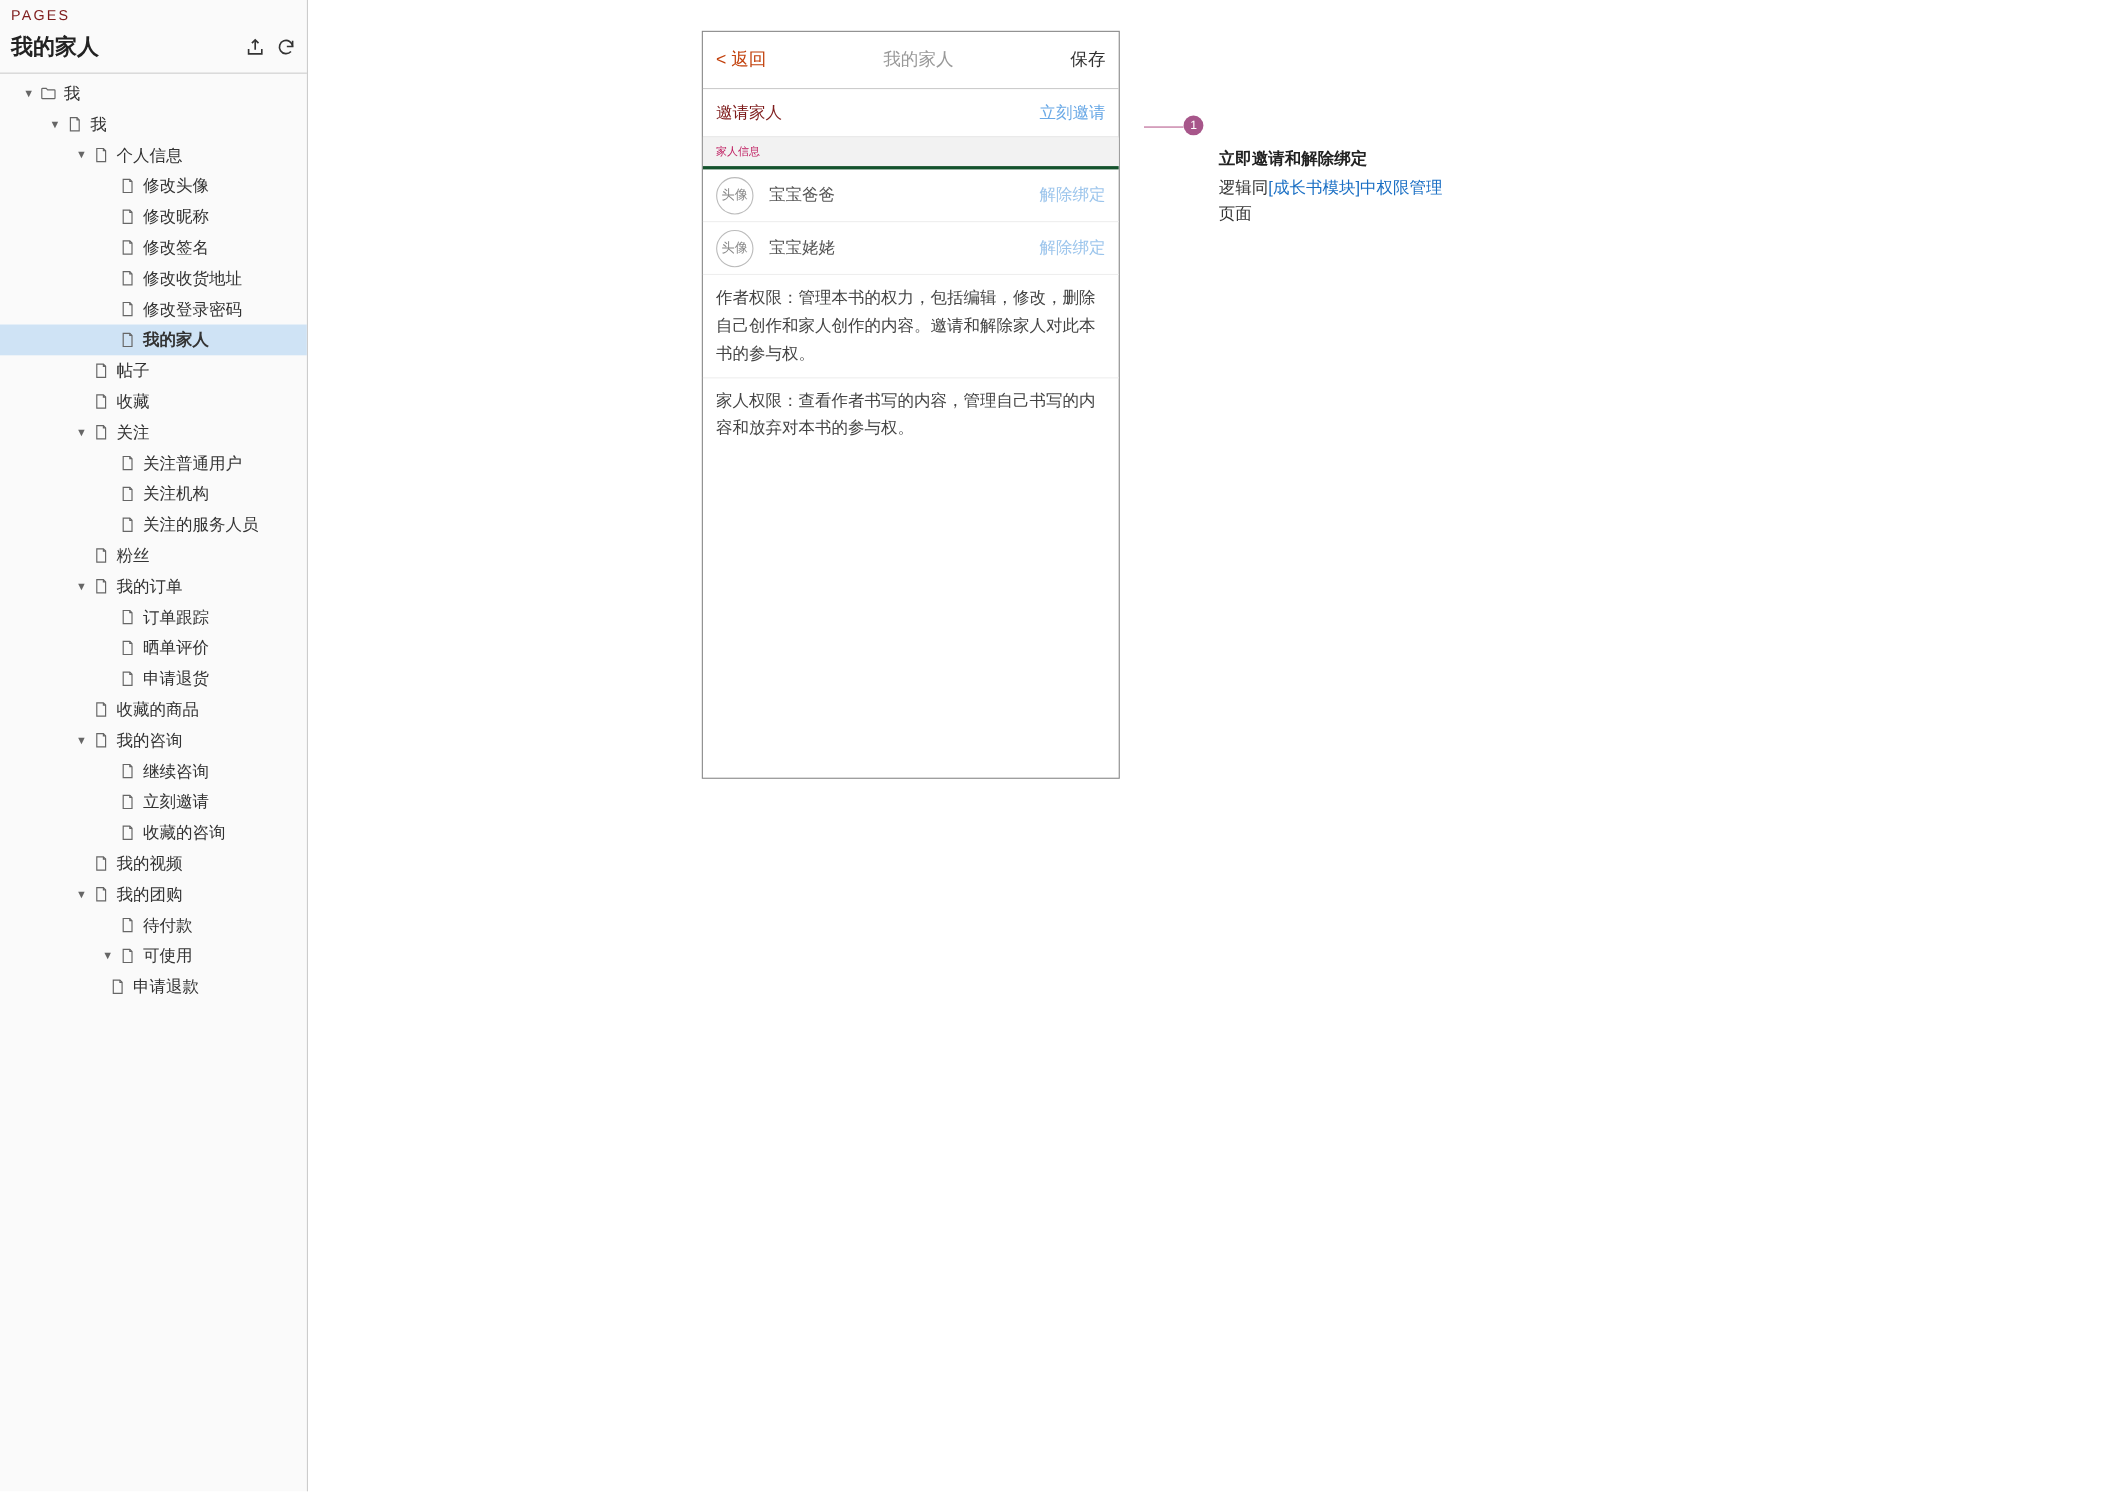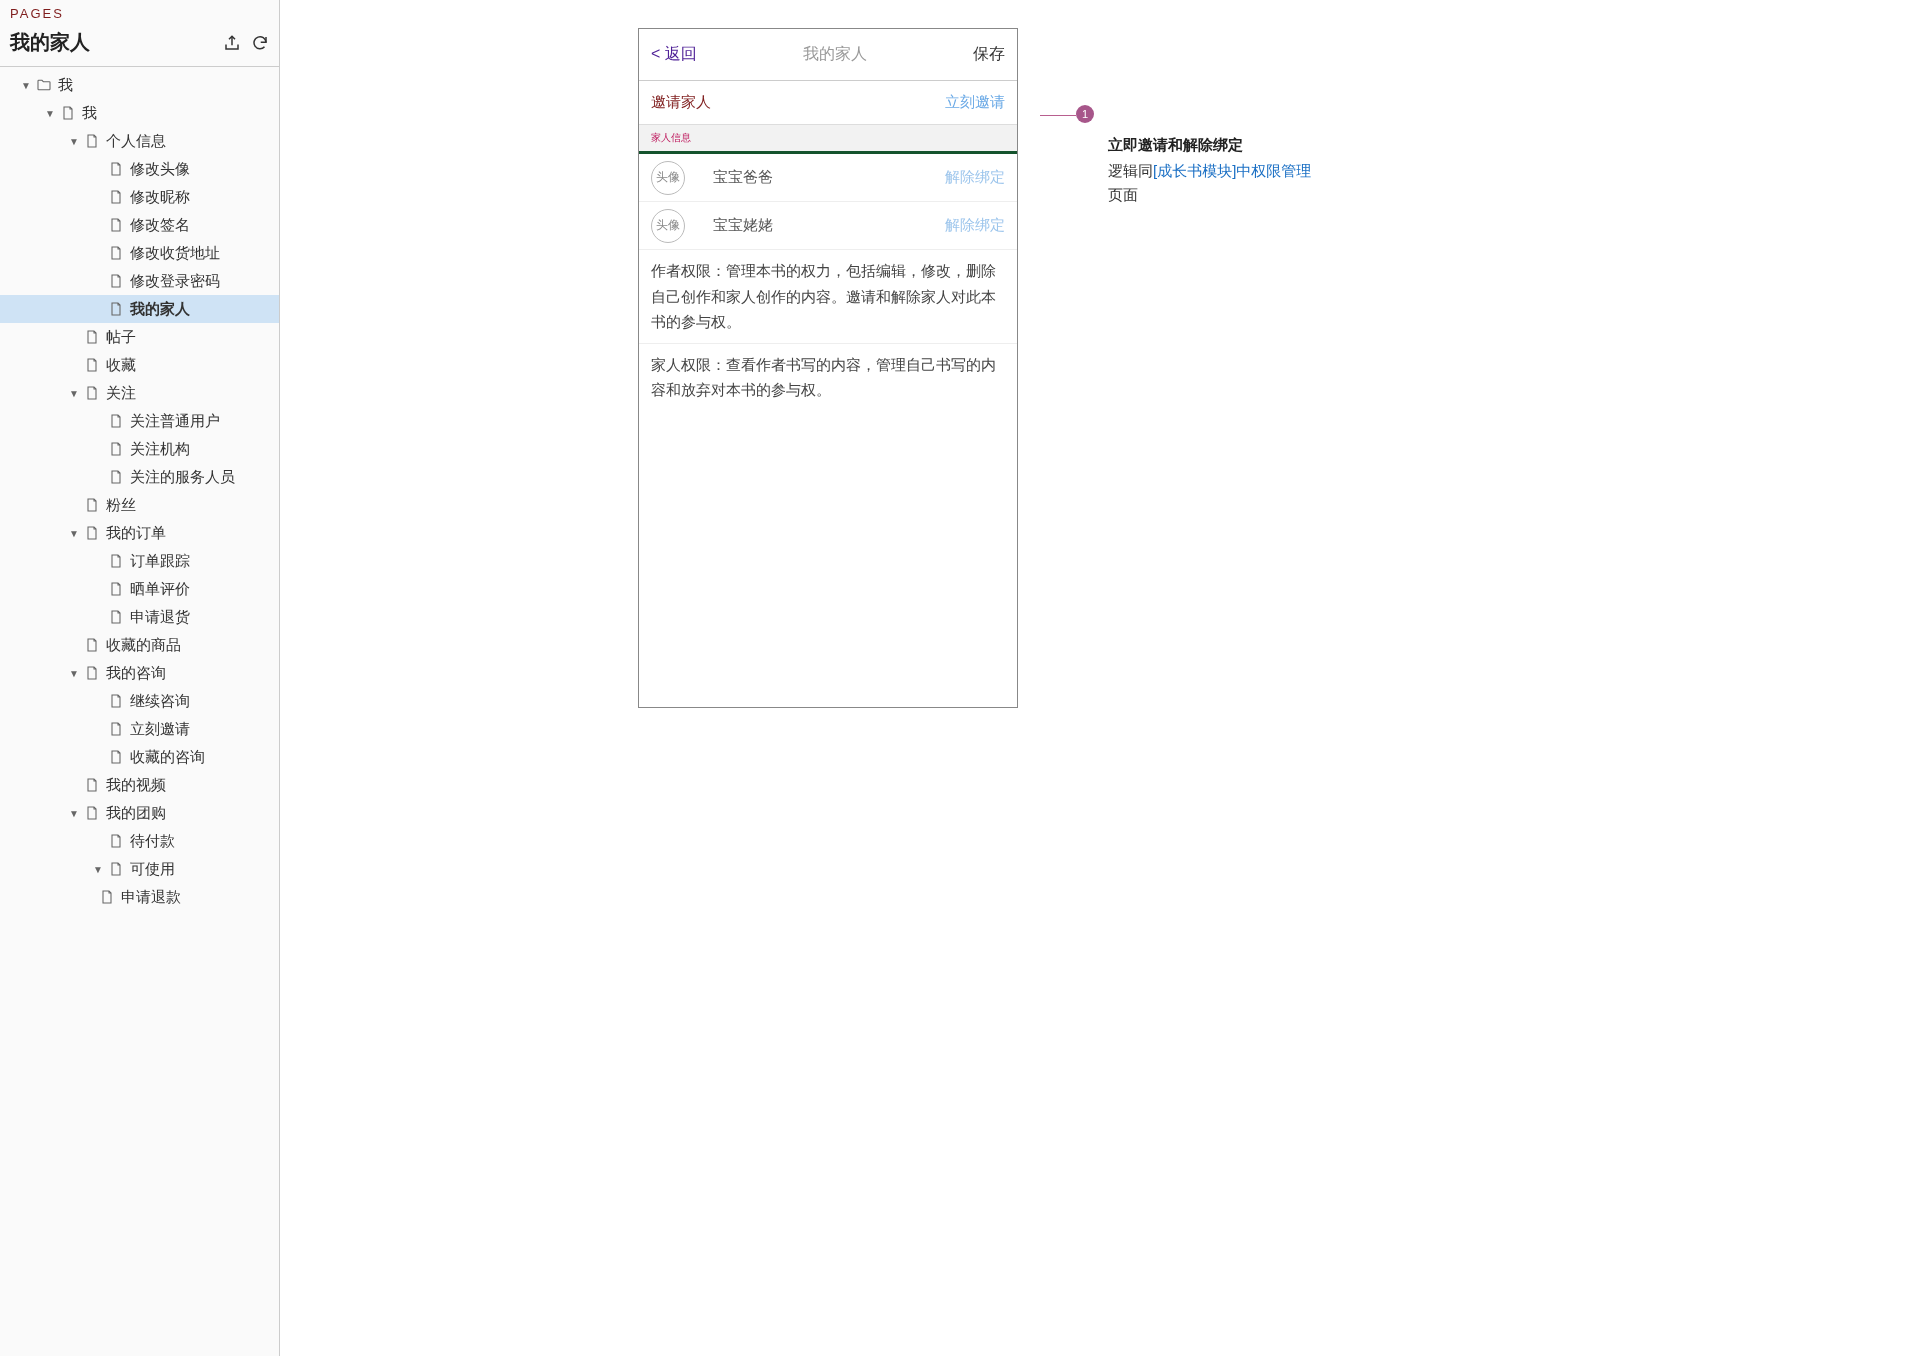--- a/index.html
+++ b/index.html
@@ -116,21 +116,21 @@
   }
   .mock-navbar {
     height: 52px;
     border-bottom: 1px solid #ccc;
     display: flex;
     align-items: center;
     justify-content: space-between;
     padding: 0 12px;
     font-size: 16px;
   }
-  .mock-nav-back { color: #4c1d95; cursor: pointer; }
+  .mock-nav-back { color: #c2410c; cursor: pointer; }
   .mock-nav-title { color: #999; }
   .mock-nav-save { color: #333; cursor: pointer; }
   .mock-section-invite {
     height: 44px;
     display: flex;
     align-items: center;
     justify-content: space-between;
     padding: 0 12px;
     border-bottom: 1px solid #ddd;
     font-size: 15px;
@@ -148,21 +148,21 @@
     height: 48px;
     display: flex;
     align-items: center;
     justify-content: space-between;
     padding: 0 12px;
     border-bottom: 1px solid #eee;
   }
   .family-left {
     display: flex;
     align-items: center;
-    gap: 28px;
+    gap: 14px;
   }
   .avatar-circle {
     width: 34px;
     height: 34px;
     border: 1px solid #bbb;
     border-radius: 50%;
     display: flex;
     align-items: center;
     justify-content: center;
     font-size: 12px;

